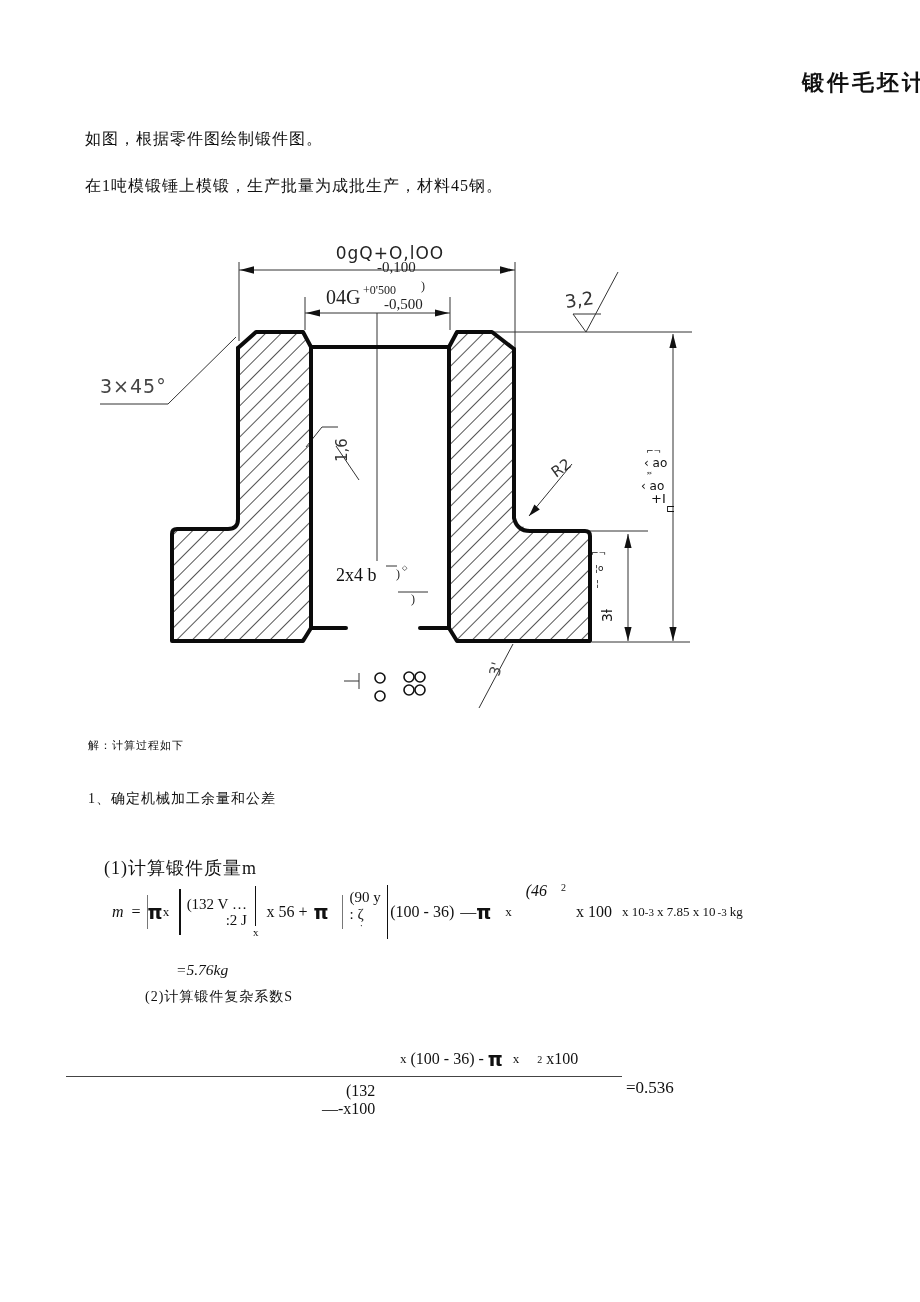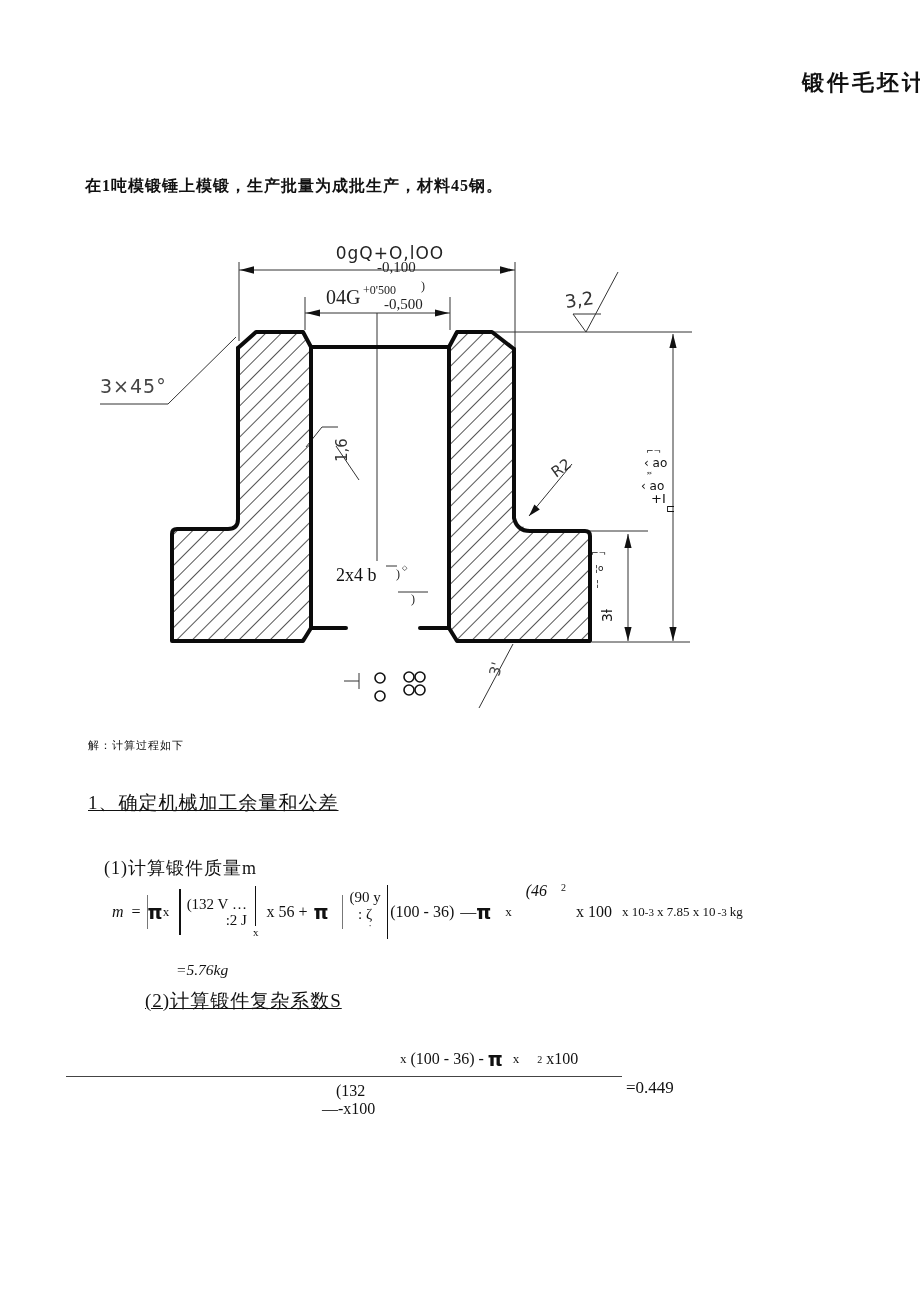--- a/index.html
+++ b/index.html
@@ -4,21 +4,21 @@
 <style>
   html,body{margin:0;padding:0;background:#888;}
   .page{
     position:relative;width:920px;height:1302px;background:#ffffff;
     font-family:"Liberation Serif", serif;color:#111;overflow:hidden;margin:0 auto;
   }
   .abs{position:absolute;}
   .title{width:920px;text-align:right;font-size:22px;font-weight:bold;letter-spacing:3px;margin-left:32px;}
   .para{font-size:16px;letter-spacing:1px;}
   .h17{font-size:11px;letter-spacing:1px;}
-  .h19{font-size:19px;letter-spacing:1px;text-decoration:underline;}
+  .h19{font-size:14px;letter-spacing:1px;}
   .h18{font-size:18px;letter-spacing:1px;}
   svg{position:absolute;left:0;top:0;pointer-events:none;}
   .formula{display:flex;align-items:center;font-size:16px;white-space:nowrap;}
   .formula .pi{font-weight:bold;font-size:19px;font-family:"DejaVu Sans",sans-serif;}
   .vbar{width:1.5px;background:#111;align-self:center;}
   .vbar.lt{width:1px;background:#777;}
   .stack{display:flex;flex-direction:column;line-height:1.1;font-size:15px;}
   .colm{display:flex;flex-direction:column;align-items:flex-start;}
   .sub{font-size:11px;}
   .sup{font-size:10px;vertical-align:super;}
@@ -128,21 +128,22 @@
 
       <text x="591" y="556" font-size="9" fill="#111">⌐¬</text>
       <text x="595" y="571" font-size="9" fill="#111">¦o</text>
       <text x="596" y="586" font-size="9" fill="#111">¦</text>
       <text transform="translate(612,622) rotate(-90)" font-size="14" fill="#111">3ƚ</text>
     </g>
   </svg>
 
   <div class="abs title" style="top:68px;left:0;">锻件毛坯计算</div>
 
-  <div class="abs para" style="left:85px;top:176px;font-weight:700;">在1吨模锻锤上模锻，生产批量为成批生产，材料45钢。</div>
+  <div class="abs para" style="left:85px;top:129px;">如图，根据零件图绘制锻件图。</div>
+  <div class="abs para" style="left:85px;top:176px;font-weight:400;">在1吨模锻锤上模锻，生产批量为成批生产，材料45钢。</div>
 
   <div class="abs h17" style="left:88px;top:738px;">解：计算过程如下</div>
   <div class="abs h19" style="left:88px;top:790px;">1、确定机械加工余量和公差</div>
   <div class="abs h18" style="left:104px;top:843px;margin-top:13px;">(1)计算锻件质量m</div>
 
   <div class="abs formula" style="left:112px;top:882px;height:60px;">
     <span class="ital" style="margin-right:8px;">m</span>
     <span style="margin-right:6px;">=</span>
     <span class="vbar lt" style="height:34px;"></span>
     <span class="pi">π</span>
@@ -152,21 +153,21 @@
       <span>(132 V …</span>
       <span>:2 J</span>
     </span>
     <span class="colm" style="margin-right:8px;">
       <span class="vbar" style="height:40px;"></span>
       <span class="sub">x</span>
     </span>
     <span>x 56 +</span>
     <span class="pi" style="margin:0 14px 0 6px;">π</span>
     <span class="vbar lt" style="height:34px;"></span>
-    <span class="stack" style="margin:0 6px;align-items:center;">
+    <span class="stack" style="margin:0 6px;align-items:flex-start;">
       <span>(90 y</span>
       <span>: ζ</span>
       <span class="sub" style="margin-left:10px;">˙</span>
     </span>
     <span class="vbar" style="height:54px;margin-right:2px;"></span>
     <span>(100 - 36)</span>
     <span style="margin-left:6px;">—</span>
     <span class="pi">π</span>
     <span class="small" style="margin:0 14px;">x</span>
     <span class="ital" style="align-self:flex-start;">(46</span>
@@ -186,19 +187,19 @@
   <div class="abs formula" style="left:400px;top:1048px;font-size:16px;">
     <span class="small" style="margin-right:4px;">x</span>
     <span>(100 - 36)</span>
     <span style="margin:0 4px;">-</span>
     <span class="pi">π</span>
     <span class="small" style="margin:0 18px 0 10px;">x</span>
     <span class="sup" style="margin-right:4px;">2</span>
     <span>x100</span>
   </div>
   <div class="abs fracbar" style="left:66px;top:1076px;width:556px;"></div>
-  <div class="abs den" style="left:322px;top:1082px;">
+  <div class="abs den" style="left:322px;top:1082px;align-items:flex-end;">
     <span style="padding-left:14px;">(132</span>
     <span>—-x100</span>
   </div>
-  <div class="abs" style="left:626px;top:1078px;font-size:17px;">=0.449</div>
+  <div class="abs" style="left:626px;top:1078px;font-size:17px;">=0.536</div>
 
 </div>
 
 </body></html>

